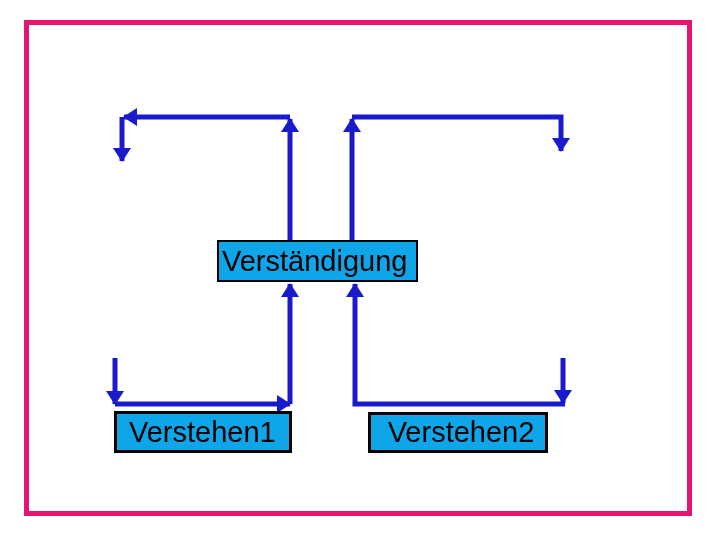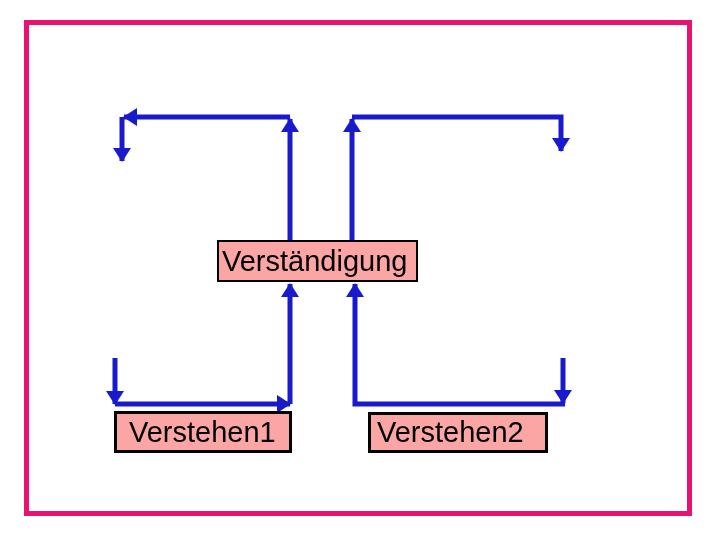--- a/index.html
+++ b/index.html
@@ -28,21 +28,21 @@
   #arrow-layer {
     position: absolute;
     left: 0;
     top: 0;
     width: 720px;
     height: 540px;
   }
   .node {
     position: absolute;
     box-sizing: border-box;
-    background: #fca5a5;
+    background: #0ea5e9;
     border: 3px solid #000000;
     color: #000000;
     display: flex;
     align-items: center;
     font-size: 29px;
     line-height: 1;
     white-space: nowrap;
   }
   #node-verstaendigung {
     left: 217px;
@@ -58,20 +58,21 @@
     width: 178px;
     height: 42px;
     padding-left: 12px;
   }
   #node-verstehen2 {
     left: 368px;
     top: 412px;
     width: 180px;
     height: 41px;
     padding-left: 6px;
+    justify-content: center;
   }
 </style>
 </head>
 <body>
 
 <div id="canvas" style="background: rgb(255, 255, 255);">
 
   <div id="frame" style="border-color: rgb(230, 20, 110);"></div>
 
   <svg id="arrow-layer" width="720" height="540" viewBox="0 0 720 540" xmlns="http://www.w3.org/2000/svg">

